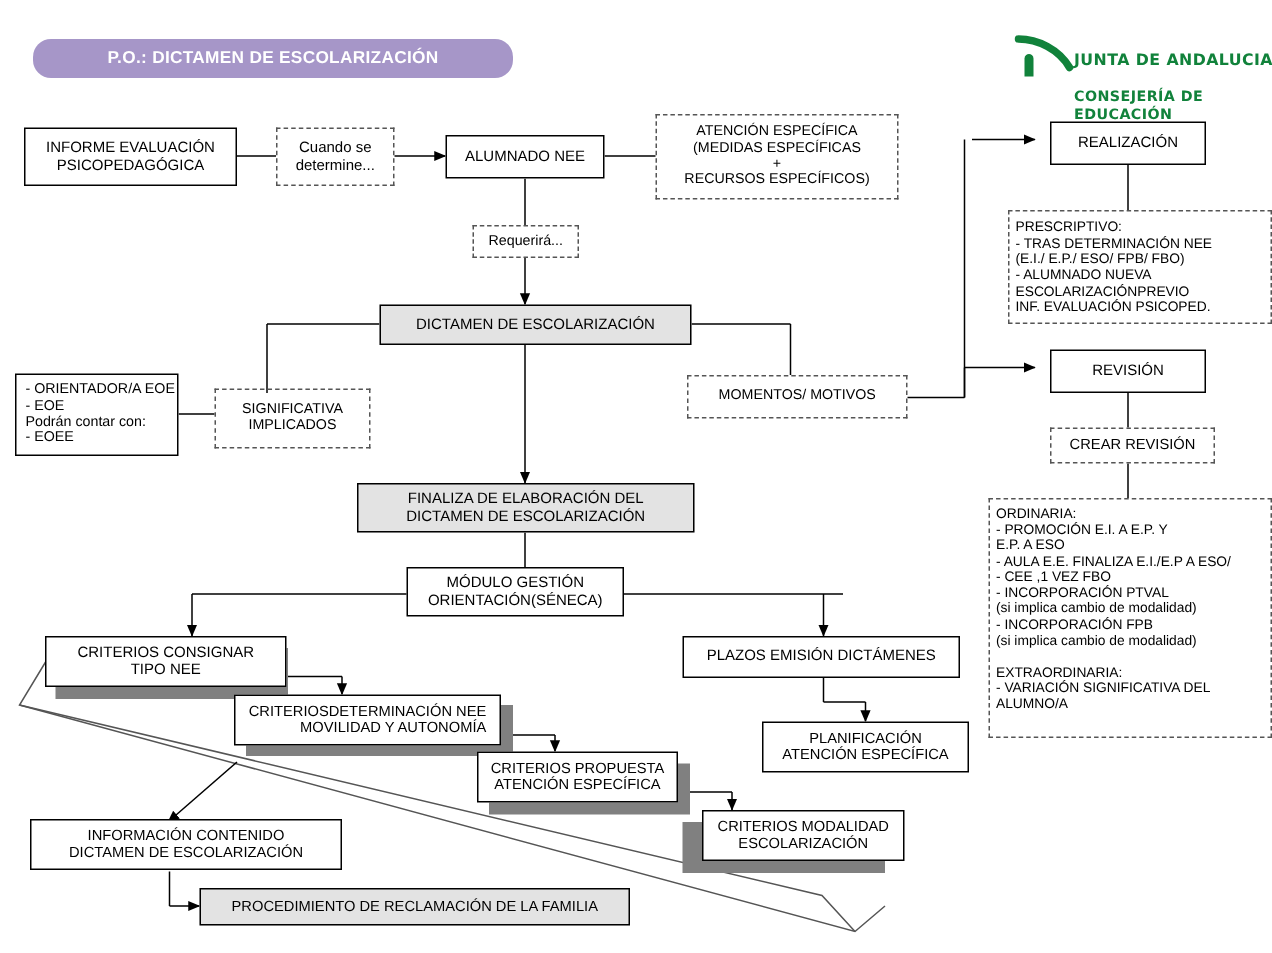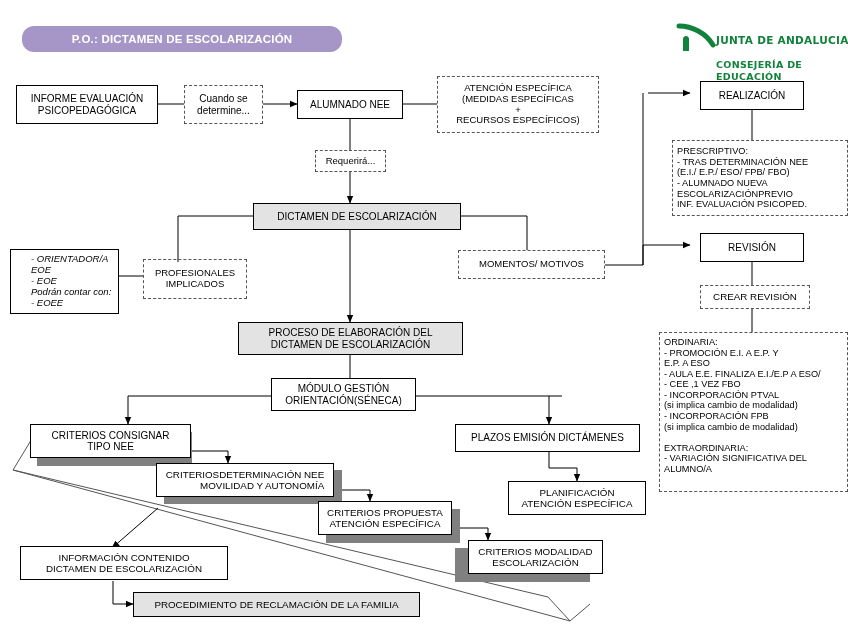--- a/index.html
+++ b/index.html
@@ -172,31 +172,31 @@
 
   <div class="node dashed" style="left:437px;top:76px;width:162px;height:57px;font-size:9.5px;">ATENCIÓN ESPECÍFICA
 (MEDIDAS ESPECÍFICAS
 +
 RECURSOS ESPECÍFICOS)</div>
 
   <div class="node dashed" style="left:315px;top:150px;width:71px;height:22px;font-size:9.5px;">Requerirá...</div>
 
   <div class="node shaded" style="left:253px;top:203px;width:208px;height:27px;font-size:10px;">DICTAMEN DE ESCOLARIZACIÓN</div>
 
-  <div class="node dashed" style="left:143px;top:259px;width:104px;height:40px;font-size:9.5px;">PROFESIONALES
+  <div class="node dashed" style="left:143px;top:259px;width:104px;height:40px;font-size:9.5px;">SIGNIFICATIVA
 IMPLICADOS</div>
 
-  <div class="node solid leftalign" style="left:10px;top:249px;width:109px;height:65px;font-size:9.5px;padding-left:20px;font-style:italic;">- ORIENTADOR/A EOE
+  <div class="node solid leftalign" style="left:10px;top:249px;width:109px;height:55px;font-size:9.5px;padding-left:6px;">- ORIENTADOR/A EOE
 - EOE
 Podrán contar con:
 - EOEE</div>
 
   <div class="node dashed" style="left:458px;top:250px;width:147px;height:29px;font-size:9.5px;">MOMENTOS/ MOTIVOS</div>
 
-  <div class="node shaded" style="left:238px;top:322px;width:225px;height:33px;font-size:10px;">PROCESO DE ELABORACIÓN DEL
+  <div class="node shaded" style="left:238px;top:322px;width:225px;height:33px;font-size:10px;">FINALIZA DE ELABORACIÓN DEL
 DICTAMEN DE ESCOLARIZACIÓN</div>
 
   <div class="node solid" style="left:271px;top:378px;width:145px;height:33px;font-size:10px;">MÓDULO GESTIÓN
 ORIENTACIÓN(SÉNECA)</div>
 
   <div class="node solid" style="left:30px;top:424px;width:161px;height:34px;font-size:10px;">CRITERIOS CONSIGNAR
 TIPO NEE</div>
 
   <div class="node solid" style="left:156px;top:463px;width:178px;height:34px;font-size:9.8px;text-align:right;">CRITERIOSDETERMINACIÓN NEE
 MOVILIDAD Y AUTONOMÍA</div>

